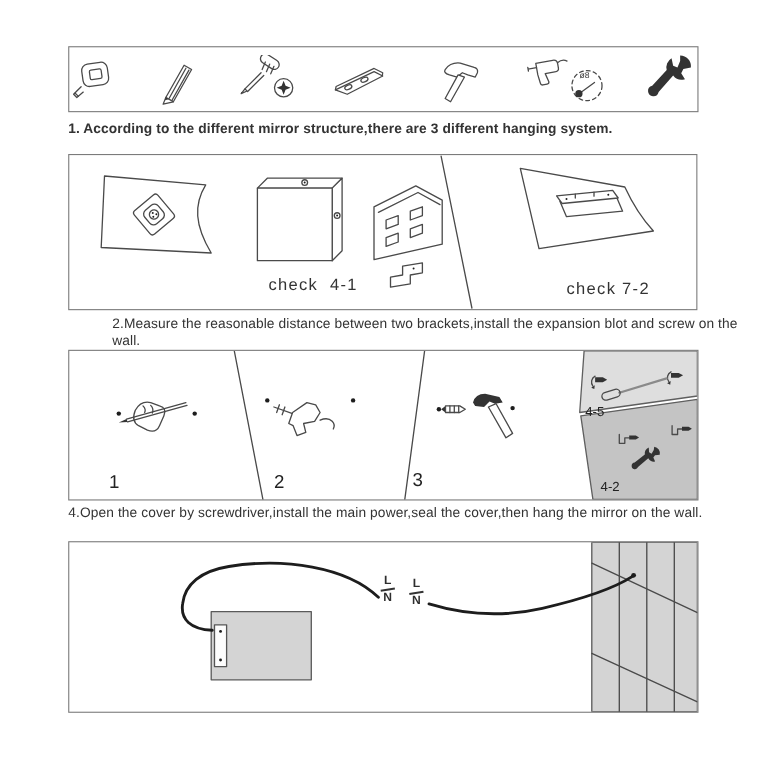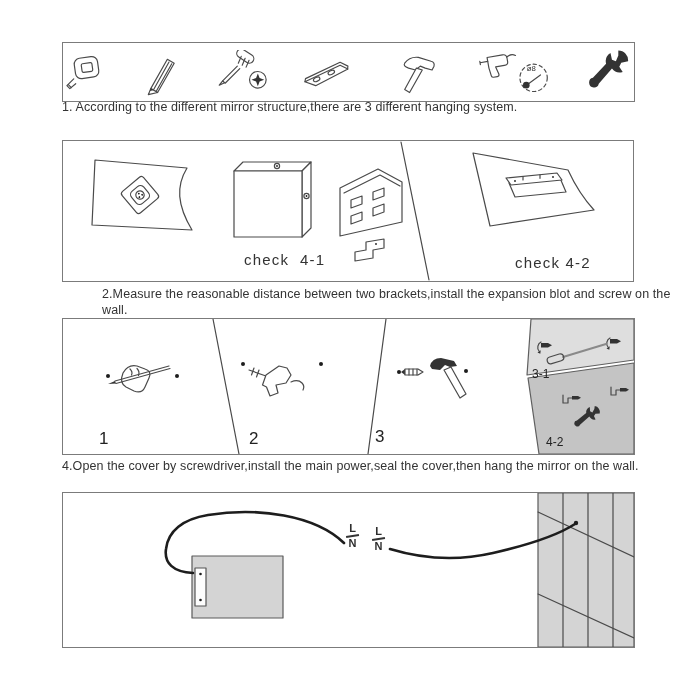--- a/index.html
+++ b/index.html
@@ -84,21 +84,21 @@
         <circle class="solid" cx="52.5" cy="39.5" r="3.4"></circle>
         <text class="bit-label" x="53" y="25">ø8</text>
       </svg>
 
       <svg class="art" width="46" height="46" viewBox="0 0 46 46">
         <path class="solid" d="M30 1 a10 10 0 0 1 10 11 l-7 1.5 -2 4 3.5 5.5 a10 10 0 0 1 -11 -3.5 L10 35 a5 5 0 1 1 -6 -6 L17.5 14.5 a10 10 0 0 1 4.5 -11 l1.5 7 4 1.5 2.5 -6 z"></path>
       </svg>
     </div>
   </div>
 
-  <div class="caption" style="left:62px;top:100px;width:578px;">1. According to the different mirror structure,there are 3 different hanging system.</div>
+  <div class="caption" style="left:62px;top:110px;width:578px;font-weight:bold;">1. According to the different mirror structure,there are 3 different hanging system.</div>
 
   <div class="panel" style="left:62px;top:140px;width:572px;height:142px;">
     <svg class="art" width="571" height="140" viewBox="0 0 571 140" style="position:absolute;left:0;top:0;">
 
       <g>
         <path class="blob" d="M32 19 L124 27 C113 45 114 64 129 89 L29 84 Z"></path>
         <g transform="translate(77,54) rotate(-40)">
           <rect class="blob" x="-14" y="-14" width="28" height="28" rx="3"></rect>
           <rect x="-8" y="-8" width="16" height="16" rx="4.5"></rect>
           <circle r="4.2"></circle>
@@ -134,21 +134,21 @@
       <g>
         <path class="blob" d="M410 12 L505 29 C511 42 519 56 531 69 L427 85 Z"></path>
         <path class="blob" d="M446 42 L497 37 L503 51 L452 56 Z"></path>
         <path class="blob" d="M443 37 L494 32 L499 39 L448 44 Z"></path>
         <path d="M460 35.5 v3.5 M477 33.8 v3.5"></path>
         <circle class="dot" cx="452" cy="40" r="0.9"></circle>
         <circle class="dot" cx="490" cy="36" r="0.9"></circle>
       </g>
     </svg>
     <div class="overlay-label" style="left:181px;top:110px;">check  4-1</div>
-    <div class="overlay-label" style="left:452px;top:113px;">check 4-2</div>
+    <div class="overlay-label" style="left:452px;top:113px;">check 7-2</div>
   </div>
 
   <div class="caption" style="left:62px;top:287px;width:582px;margin-left:40px;">2.Measure the reasonable distance between two brackets,install the expansion blot and screw on the wall.</div>
 
   <div class="panel" style="left:62px;top:318px;width:573px;height:137px;">
     <svg class="art" width="571" height="135" viewBox="0 0 571 135" style="position:absolute;left:0;top:0;">
       <line x1="150" y1="0" x2="176" y2="135"></line>
       <line x1="323" y1="0" x2="305" y2="135"></line>
       <path class="fill41" d="M468 0 L571 0 L571 41 L464 56 Z"></path>
       <path class="fill42" d="M465 59 L571 44 L571 135 L476 135 Z"></path>
@@ -204,21 +204,21 @@
         <g transform="translate(548,66)">
           <path d="M0 2 v8 h5 v-5 h4"></path>
           <path class="solid" d="M9 3 h6 l3 1.8 -3 1.8 h-6 z"></path>
         </g>
         <path class="solid" transform="translate(514,84) scale(0.6) rotate(8)" d="M30 1 a10 10 0 0 1 10 11 l-7 1.5 -2 4 3.5 5.5 a10 10 0 0 1 -11 -3.5 L10 35 a5 5 0 1 1 -6 -6 L17.5 14.5 a10 10 0 0 1 4.5 -11 l1.5 7 4 1.5 2.5 -6 z"></path>
       </g>
     </svg>
     <div class="num-label" style="left:36px;top:110px;">1</div>
     <div class="num-label" style="left:186px;top:110px;">2</div>
     <div class="num-label" style="left:312px;top:108px;">3</div>
-    <div class="small-label" style="left:469px;top:48px;">3-1</div>
+    <div class="small-label" style="left:469px;top:48px;">4-5</div>
     <div class="small-label" style="left:483px;top:116px;">4-2</div>
   </div>
 
   <div class="caption" style="left:62px;top:459px;width:582px;">4.Open the cover by screwdriver,install the main power,seal the cover,then hang the mirror on the wall.</div>
 
   <div class="panel" style="left:62px;top:492px;width:573px;height:156px;">
     <svg class="art" width="571" height="154" viewBox="0 0 571 154" style="position:absolute;left:0;top:0;">
 
       <g>
         <rect class="grayfill" x="475" y="0" width="96" height="154"></rect>

